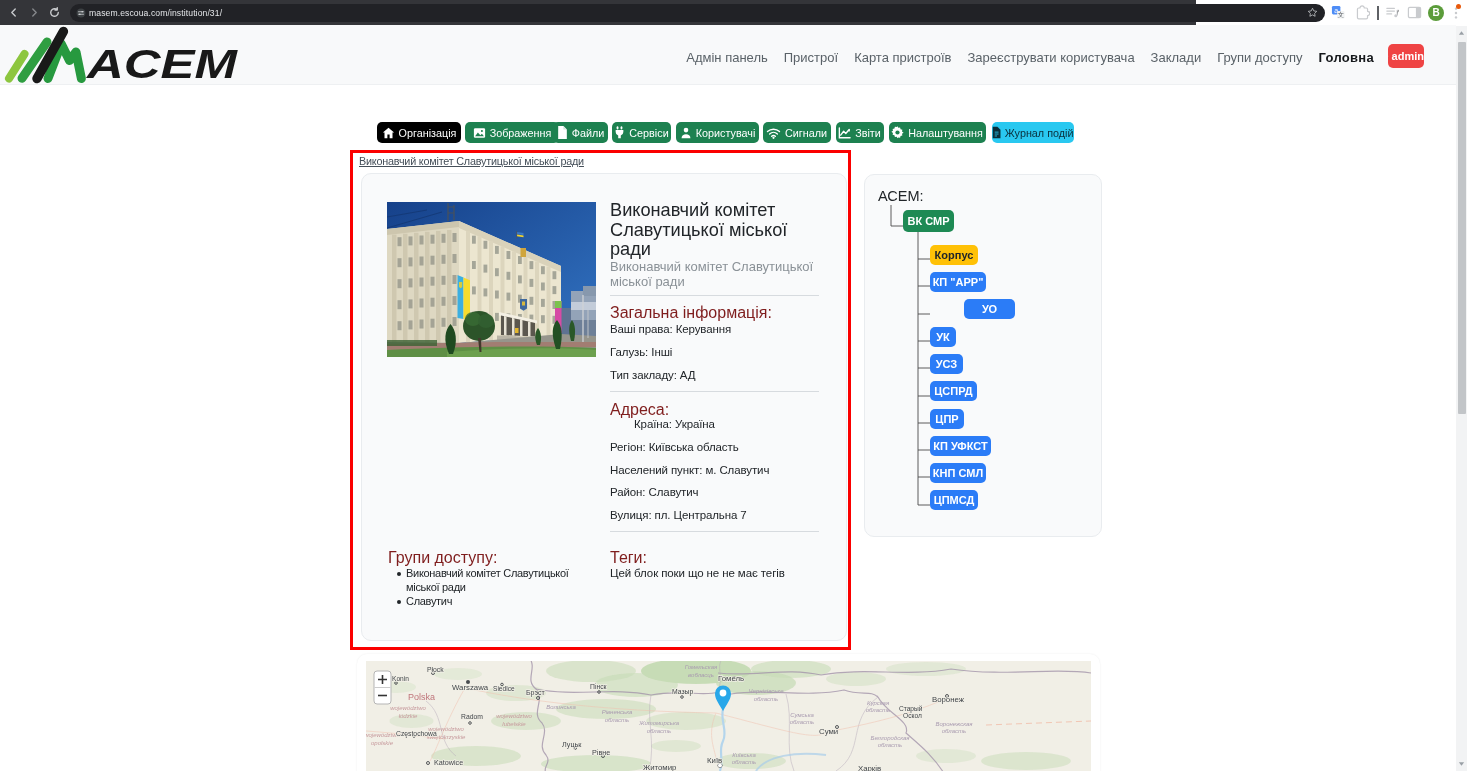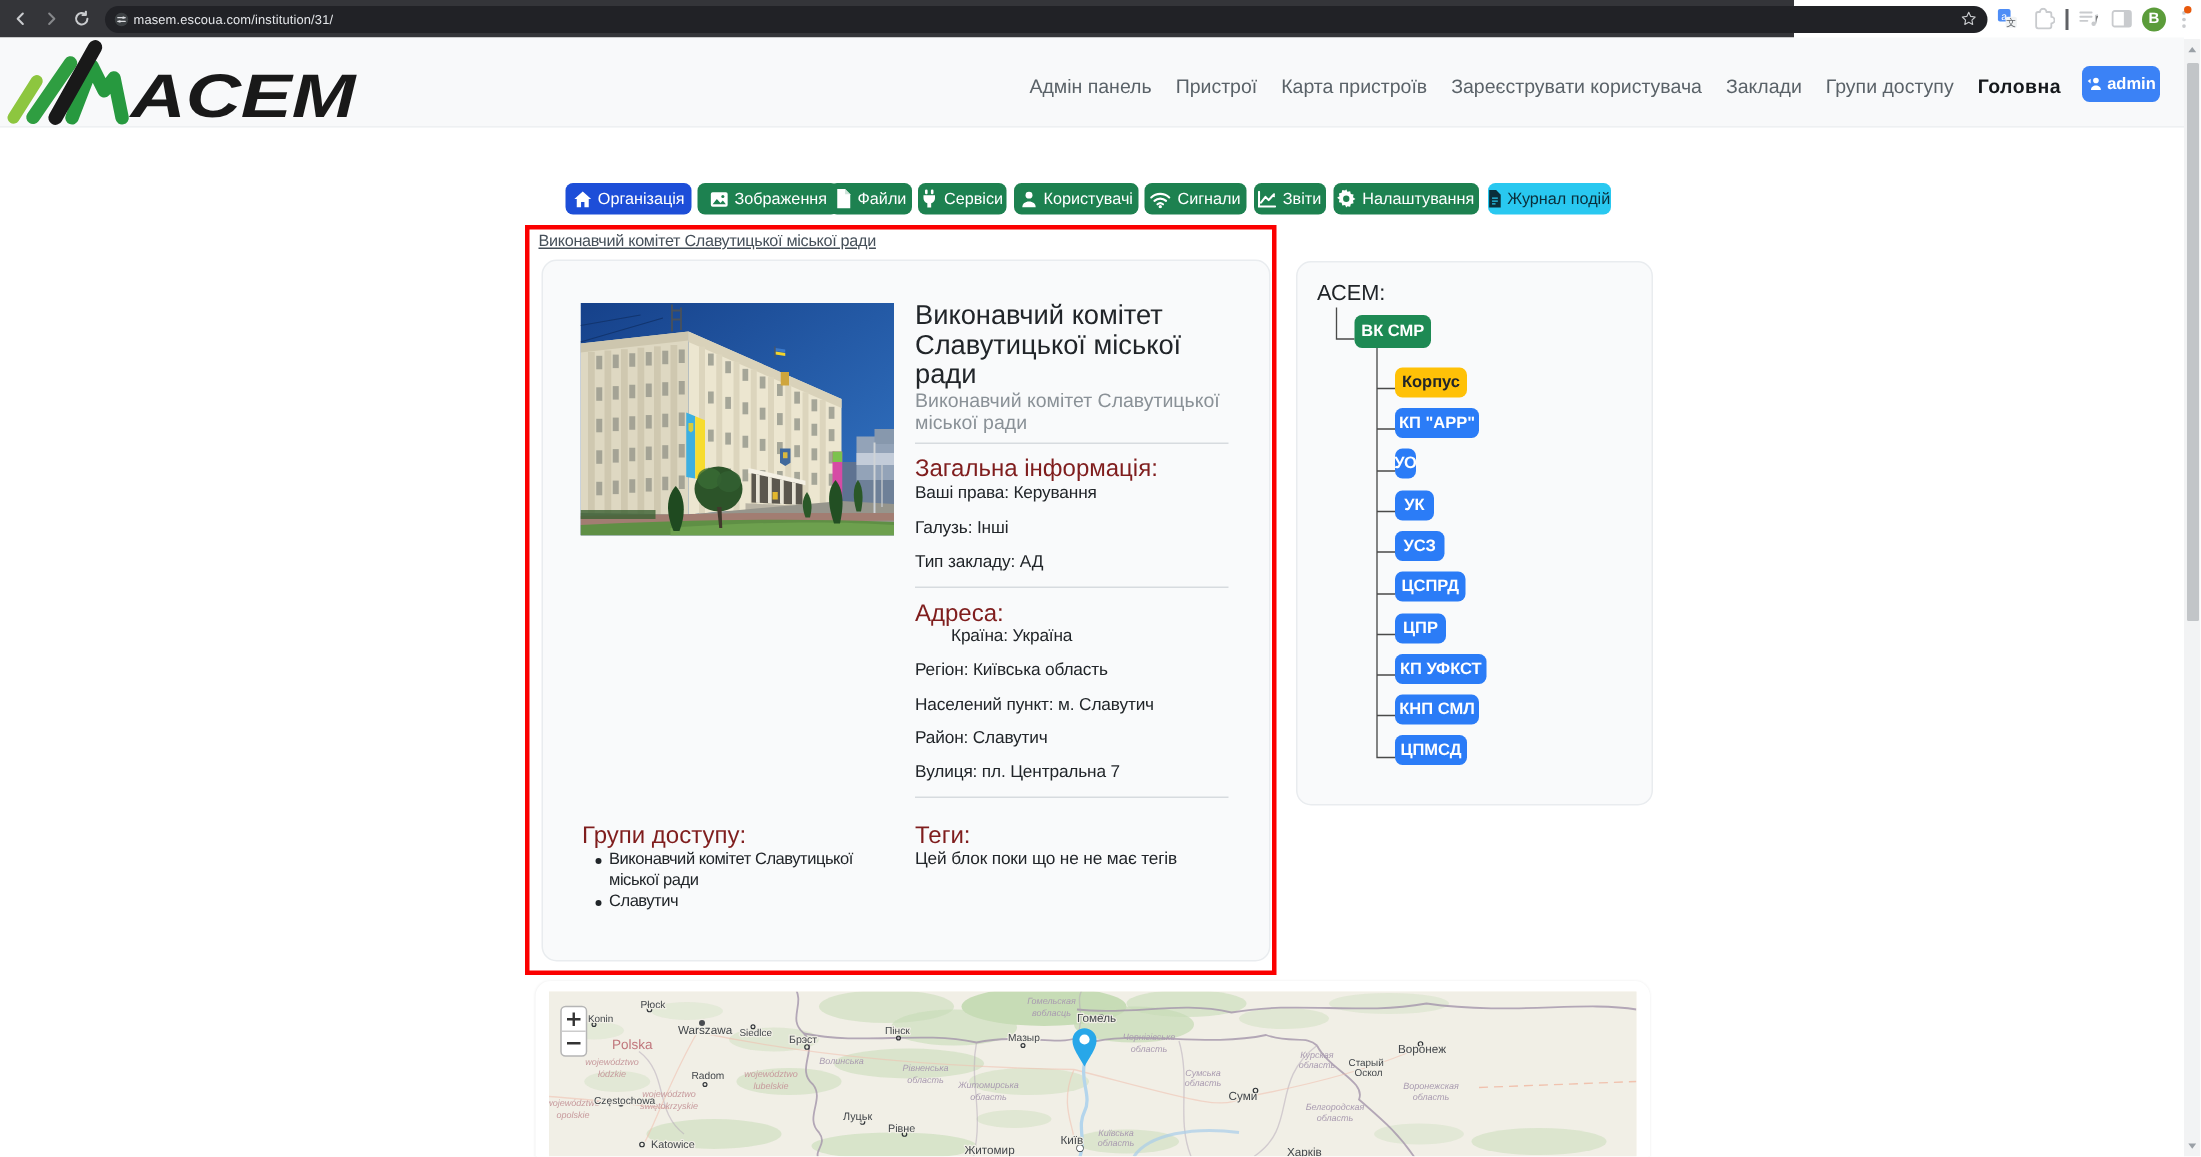--- a/index.html
+++ b/index.html
@@ -12,25 +12,25 @@
 #toolbar { left:0; top:0; width:1196px; height:25px; background:#343539; }
 .tbico { position:absolute; top:0; height:25px; display:flex; align-items:center; justify-content:center; color:#c9cbce; }
 #urlpill { position:absolute; left:70px; top:3.5px; width:1255px; height:18px; border-radius:9px; background:#212226; display:flex; align-items:center; }
 #urltxt { color:#e4e6e9; font-size:8.6px; letter-spacing:-.3px; margin-left:19px; letter-spacing:.1px; }
 
 
 #header { left:0; top:25px; width:1456px; height:60px; background:#f8f9fa; border-bottom:1px solid #eef0f2; }
 #nav { position:absolute; right:74px; top:2px; height:60px; display:flex; align-items:center; gap:0; }
 .navitem { color:#5a6268; font-size:13px; padding:0 8px; white-space:nowrap; }
 .navitem.active { color:#15181b; font-weight:700; letter-spacing:.3px; }
-#adminbtn { position:absolute; left:1388px; top:18.5px; width:52px; height:24px; background:#3b82f6; border-radius:5px; color:#fff; font-size:11px; font-weight:700; display:flex; align-items:center; justify-content:center; gap:3px; }
+#adminbtn { position:absolute; left:1388px; top:18.5px; width:36px; height:24px; background:#ef4444; border-radius:5px; color:#fff; font-size:11px; font-weight:700; display:flex; align-items:center; justify-content:center; gap:3px; }
 
 
 .btn { position:absolute; top:122px; height:21px; border-radius:5px; color:#fff; font-size:10.8px; display:flex; align-items:center; justify-content:center; gap:4px; white-space:nowrap; }
-.btn-blue { background:#1d4ed8; }
+.btn-blue { background:#000000; }
 .btn-green { background:#1d8150; }
 .btn-cyan { background:#29c8f0; color:#0a2e3a; font-weight:400; }
 
 
 #redbox { left:350px; top:150px; width:501px; height:500px; border:3px solid #fb0000; background:#fff; }
 #toplink { left:359px; top:155px; font-size:10.8px; letter-spacing:-.2px; color:#454f59; text-decoration:underline; }
 .card { background:#f9fafb; border:1px solid #e9ecef; border-radius:10px; }
 #maincard { left:361px; top:173px; width:486px; height:468px; }
 #photo { left:387px; top:202px; width:209px; height:155px; }
 .h17 { font-size:16px; color:#7f1d1d; font-weight:400; letter-spacing:0;}
@@ -386,21 +386,21 @@
 
   <div id="treecard" class="abs card"></div>
   <div class="abs" style="left:878px;top:188px;font-size:14.5px;color:#212529;">АСЕМ:</div>
   <svg class="abs" style="left:864px;top:174px;" width="238" height="363" viewBox="0 0 238 363">
     <path d="M27 31 V52 H39" stroke="#4a4a4a" stroke-width="0.9" fill="none"></path>
     <path d="M54 58 V85 H66 M54 85 V112 H66 M54 112 V140 H66 M54 140 V167 H66 M54 167 V194 H66 M54 194 V222 H66 M54 222 V249 H66 M54 249 V276 H66 M54 276 V303 H66 M54 303 V331 H66" stroke="#4a4a4a" stroke-width="0.9" fill="none"></path>
   </svg>
   <div class="tbtn" style="left:903px;top:210px;width:51px;height:22px;background:#1e8a54;">ВК СМР</div>
   <div class="tbtn" style="left:930px;top:245px;width:48px;height:20px;background:#ffc107;color:#212529;">Корпус</div>
   <div class="tbtn tblue" style="left:930px;top:272px;width:56px;height:20px;">КП "АРР"</div>
-  <div class="tbtn tblue" style="left:930px;top:299px;width:14px;height:20px;">УО</div>
+  <div class="tbtn tblue" style="left:964px;top:299px;width:51px;height:20px;">УО</div>
   <div class="tbtn tblue" style="left:930px;top:327px;width:26px;height:20px;">УК</div>
   <div class="tbtn tblue" style="left:930px;top:354px;width:33px;height:20px;">УСЗ</div>
   <div class="tbtn tblue" style="left:930px;top:381px;width:47px;height:20px;">ЦСПРД</div>
   <div class="tbtn tblue" style="left:930px;top:409px;width:34px;height:20px;">ЦПР</div>
   <div class="tbtn tblue" style="left:930px;top:436px;width:61px;height:20px;">КП УФКСТ</div>
   <div class="tbtn tblue" style="left:930px;top:463px;width:56px;height:20px;">КНП СМЛ</div>
   <div class="tbtn tblue" style="left:930px;top:490px;width:48px;height:20px;">ЦПМСД</div>
 
   <div id="mapwrap" class="abs"></div>
   <div id="mapbox" class="abs">

